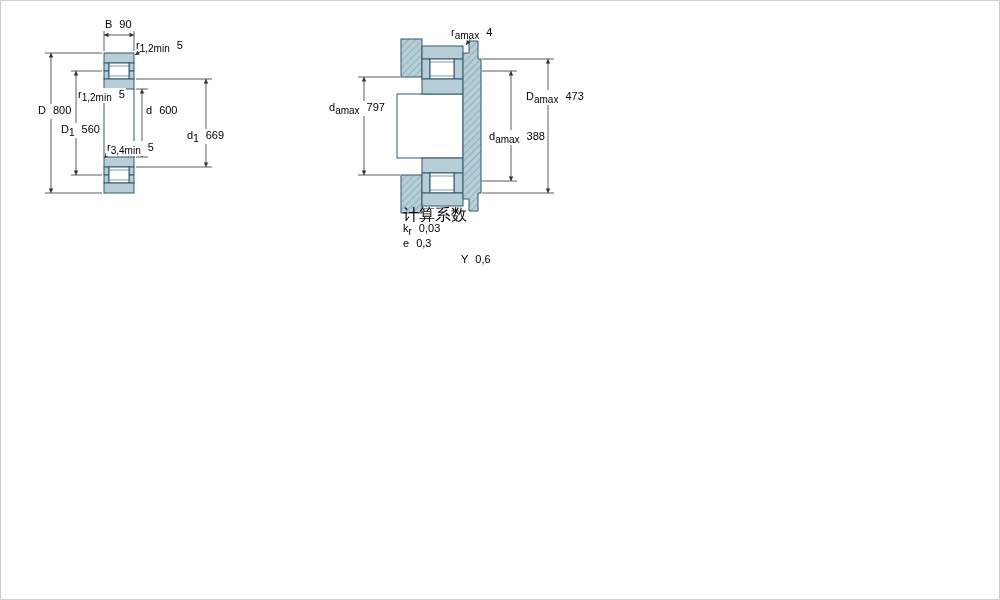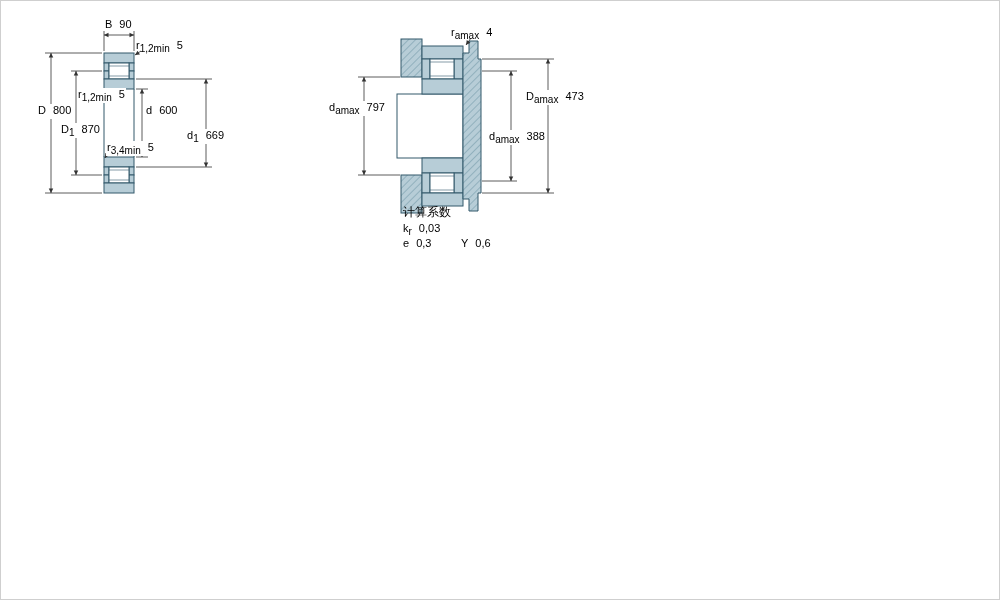--- a/index.html
+++ b/index.html
@@ -26,21 +26,21 @@
   .cage{stroke:var(--stroke-dark,#33596b);stroke-width:0.6;}
   .lbl{
     position:absolute;
     font-size:11px;color:#000;
     white-space:nowrap;line-height:1.1;
     z-index:2;
   }
   .lbl sub{font-size:10px;line-height:1;}
   .lbl .val{margin-left:7px;}
   .lbl.bg{background:#fff;padding:0 1px;}
-  .lbl.title{font-size:12px;}
+  .lbl.title{font-size:16px;}
 </style>
 </head>
 <body>
 
 <div id="canvas">
 
   <svg id="drawing" width="1000" height="600" viewBox="0 0 1000 600">
     <defs>
       <marker id="arr" viewBox="0 0 10 10" refX="9" refY="5" markerWidth="7" markerHeight="7" orient="auto-start-reverse">
         <path d="M1,1 L9,5 L1,9 Z" class="arrow-head"></path>
@@ -140,35 +140,35 @@
   <span class="lbl" style="left:104px;top:17px"><span class="sym">B</span><sub></sub><span class="val">90</span></span>
 
   <span class="lbl" style="left:135px;top:38px"><span class="sym">r</span><sub>1,2min</sub><span class="val">5</span></span>
 
   <span class="lbl bg" style="left:76px;top:87px"><span class="sym">r</span><sub>1,2min</sub><span class="val">5</span></span>
 
   <span class="lbl" style="left:145px;top:103px"><span class="sym">d</span><sub></sub><span class="val">600</span></span>
 
   <span class="lbl bg" style="left:36px;top:103px"><span class="sym">D</span><sub></sub><span class="val">800</span></span>
 
-  <span class="lbl bg" style="left:59px;top:122px"><span class="sym">D</span><sub>1</sub><span class="val">870</span></span>
+  <span class="lbl bg" style="left:59px;top:122px"><span class="sym">D</span><sub>1</sub><span class="val">560</span></span>
 
   <span class="lbl bg" style="left:105px;top:140px"><span class="sym">r</span><sub>3,4min</sub><span class="val">5</span></span>
 
   <span class="lbl bg" style="left:185px;top:128px"><span class="sym">d</span><sub>1</sub><span class="val">669</span></span>
 
   <span class="lbl" style="left:450px;top:25px"><span class="sym">r</span><sub>amax</sub><span class="val">4</span></span>
 
   <span class="lbl bg" style="left:327px;top:100px"><span class="sym">d</span><sub>amax</sub><span class="val">797</span></span>
 
   <span class="lbl bg" style="left:524px;top:89px"><span class="sym">D</span><sub>amax</sub><span class="val">473</span></span>
 
   <span class="lbl bg" style="left:487px;top:129px"><span class="sym">d</span><sub>amax</sub><span class="val">388</span></span>
 
   <div class="lbl title" style="left:402px;top:205px">计算系数</div>
 
   <span class="lbl" style="left:402px;top:221px"><span class="sym">k</span><sub>r</sub><span class="val">0,03</span></span>
 
   <span class="lbl" style="left:402px;top:236px"><span class="sym">e</span><sub></sub><span class="val">0,3</span></span>
 
-  <span class="lbl" style="left:460px;top:236px"><span class="sym">Y</span><sub></sub><span class="val">0,6</span></span>
+  <span class="lbl" style="left:460px;top:252px"><span class="sym">Y</span><sub></sub><span class="val">0,6</span></span>
 
 </div>
 
 </body></html>

